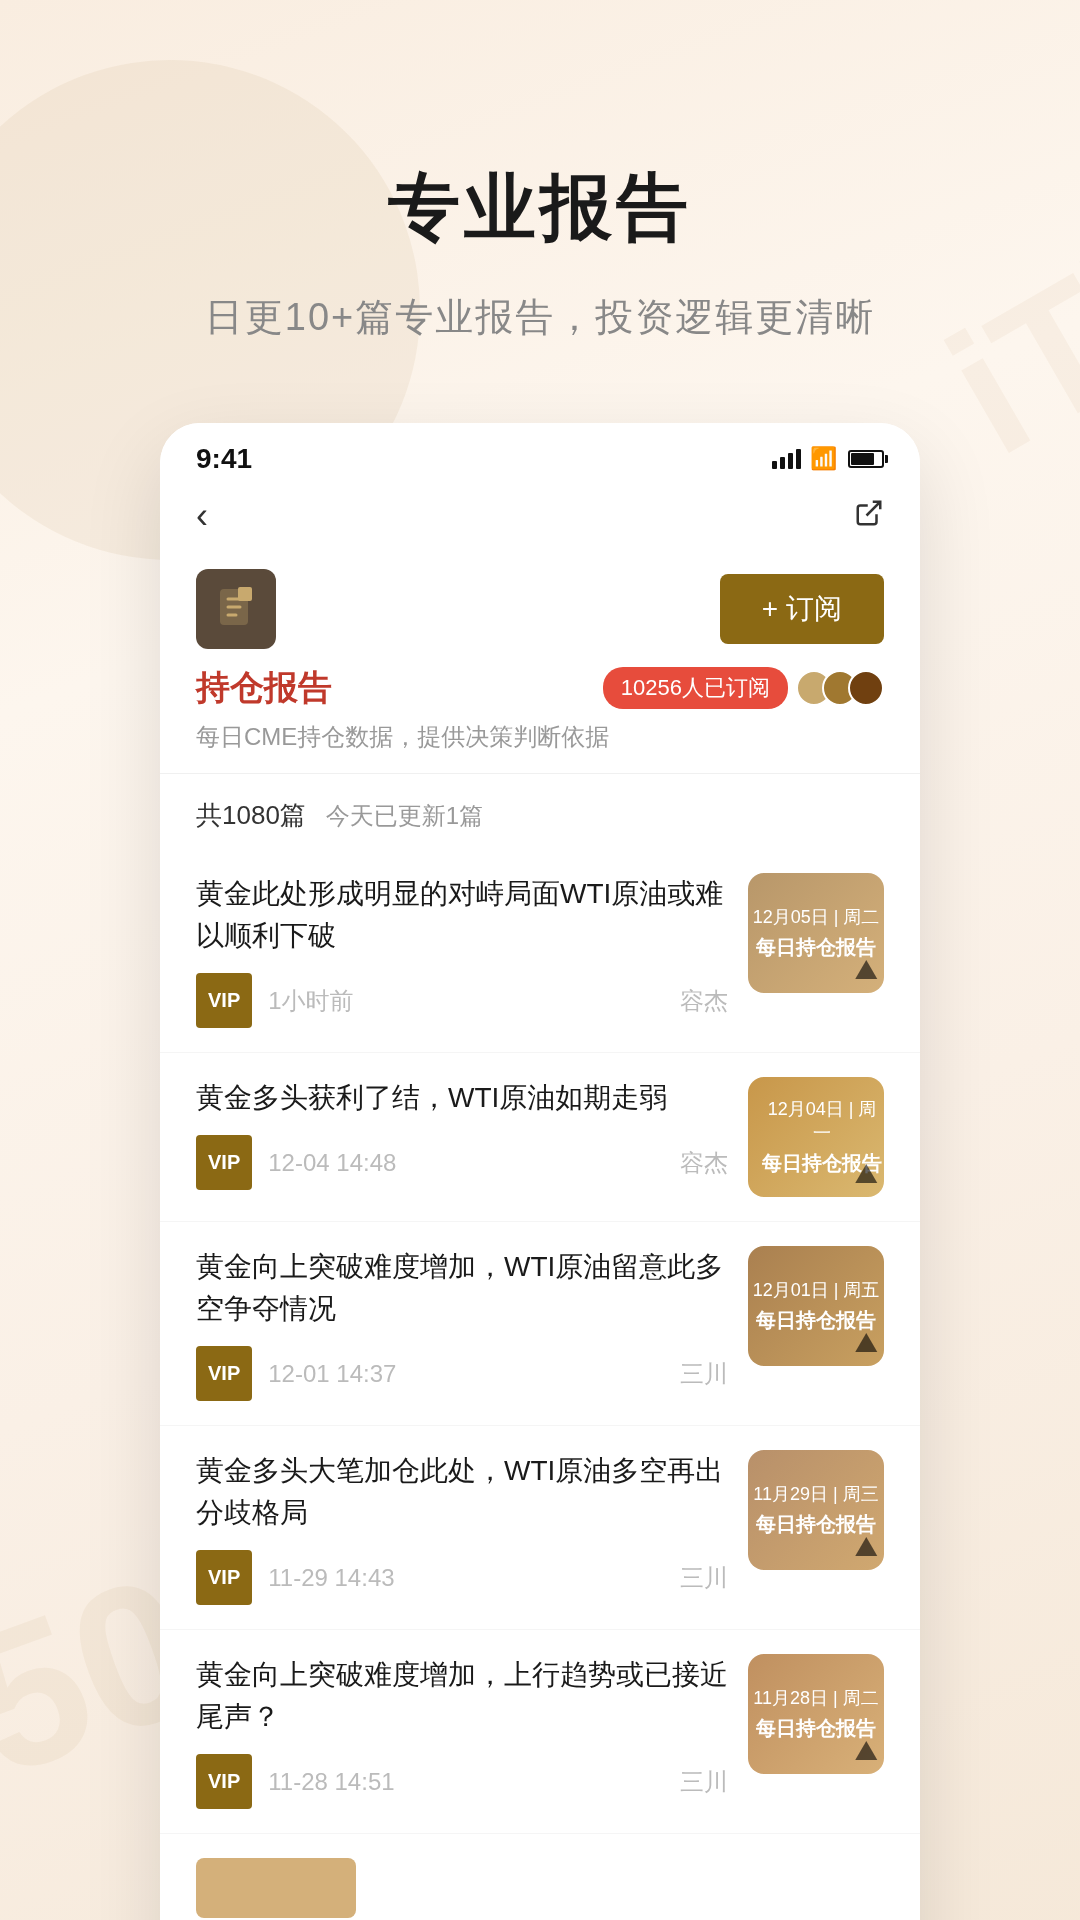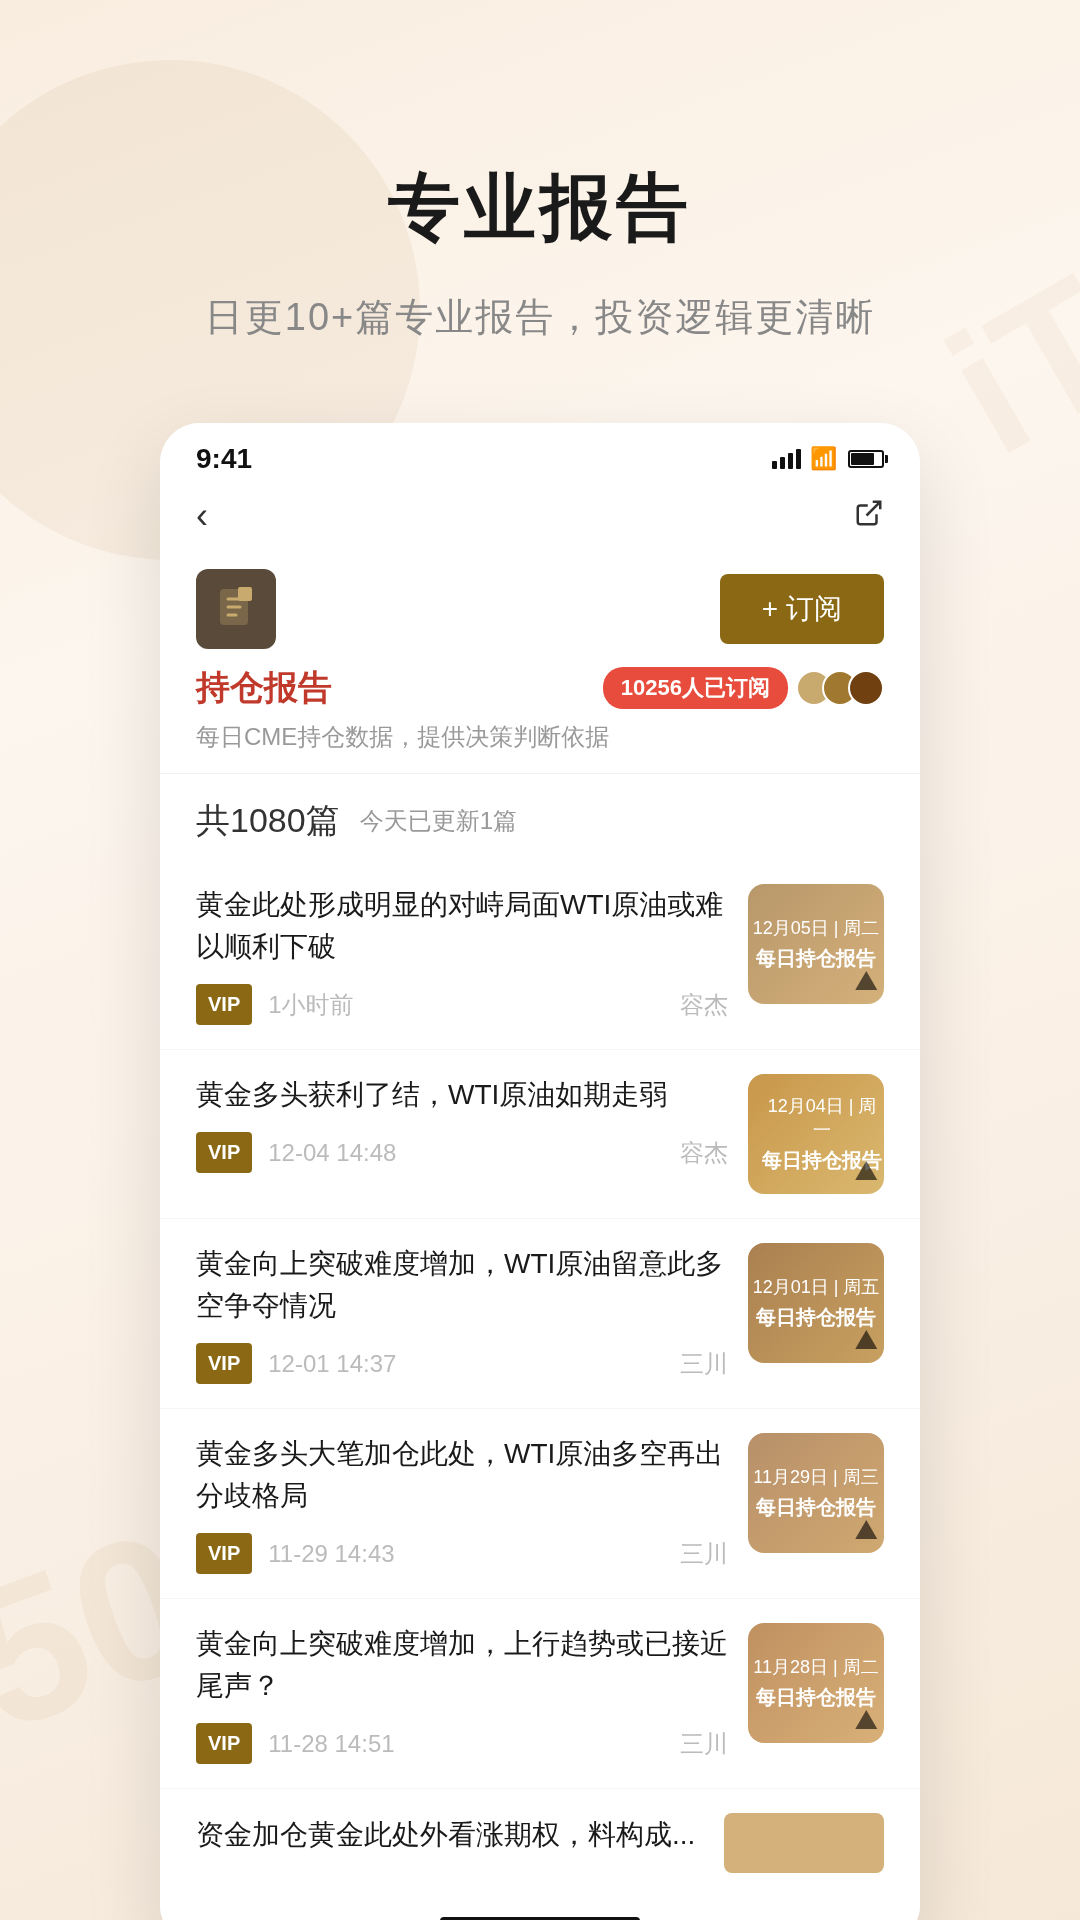--- a/index.html
+++ b/index.html
@@ -225,21 +225,21 @@
 
     
     .article-list-header {
       display: flex;
       align-items: center;
       gap: 20px;
       padding: 24px 36px 16px;
       background: #fff;
     }
     .article-count {
-      font-size: 34px;
+      font-size: 26px;
       color: #333;
       font-weight: 500;
     }
     .update-hint {
       font-size: 24px;
       color: #999;
     }
 
     .article-item {
       display: flex;
@@ -261,21 +261,21 @@
     }
     .article-meta {
       display: flex;
       align-items: center;
       gap: 16px;
     }
     .vip-badge {
       background: #8b6914;
       color: #fff;
       font-size: 20px;
-      padding: 9px 12px;
+      padding: 16px 12px;
       border-radius: 4px;
       font-weight: 600;
     }
     .article-time {
       font-size: 24px;
       color: #bbb;
     }
     .article-author {
       font-size: 24px;
       color: #bbb;
@@ -420,21 +420,21 @@
             <rect x="4" y="2" width="14" height="18" rx="2" fill="#c8a96e" opacity="0.3"></rect>
             <path d="M8 7h8M8 11h6M8 15h4" stroke="#c8a96e" stroke-width="1.5" stroke-linecap="round"></path>
             <rect x="13" y="1" width="7" height="7" rx="1" fill="#c8a96e"></rect>
           </svg>
         </div>
         <button class="subscribe-btn">+ 订阅</button>
       </div>
 
       <div class="channel-name-row">
         <span class="channel-name">持仓报告</span>
-        <div style="display:flex;align-items:center;gap:8px;font-weight:bold;">
+        <div style="display:flex;align-items:center;gap:8px;">
           <div class="subscriber-badge">
             <span>10256人已订阅</span>
           </div>
           <div class="avatar-stack">
             <div class="avatar-circle"></div>
             <div class="avatar-circle"></div>
             <div class="avatar-circle"></div>
           </div>
         </div>
       </div>
@@ -521,23 +521,20 @@
         </div>
       </div>
       <div class="article-thumb" style="background: linear-gradient(135deg, #c09060, #d8b078);">
         <div class="thumb-date-line">11月28日 | 周二</div>
         <div class="thumb-title-text">每日持仓报告</div>
         <div class="thumb-chart">⛰</div>
       </div>
     </div>
 
     <div class="article-item-partial">
-      <div class="article-content">
-        <div class="article-title">资金加仓黄金此处外看涨期权，料构成...</div>
-      </div>
       <div class="article-thumb-partial"></div>
     </div>
 
     <div class="bottom-indicator">
       <div class="home-indicator"></div>
     </div>
 
   </div>
 </div>
 

